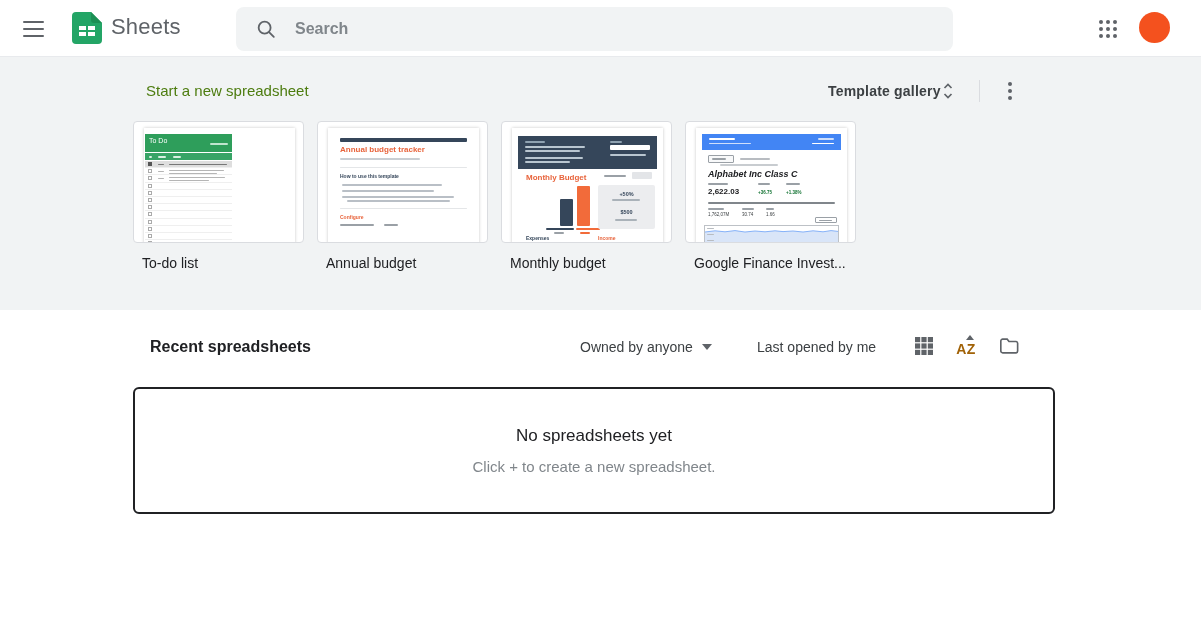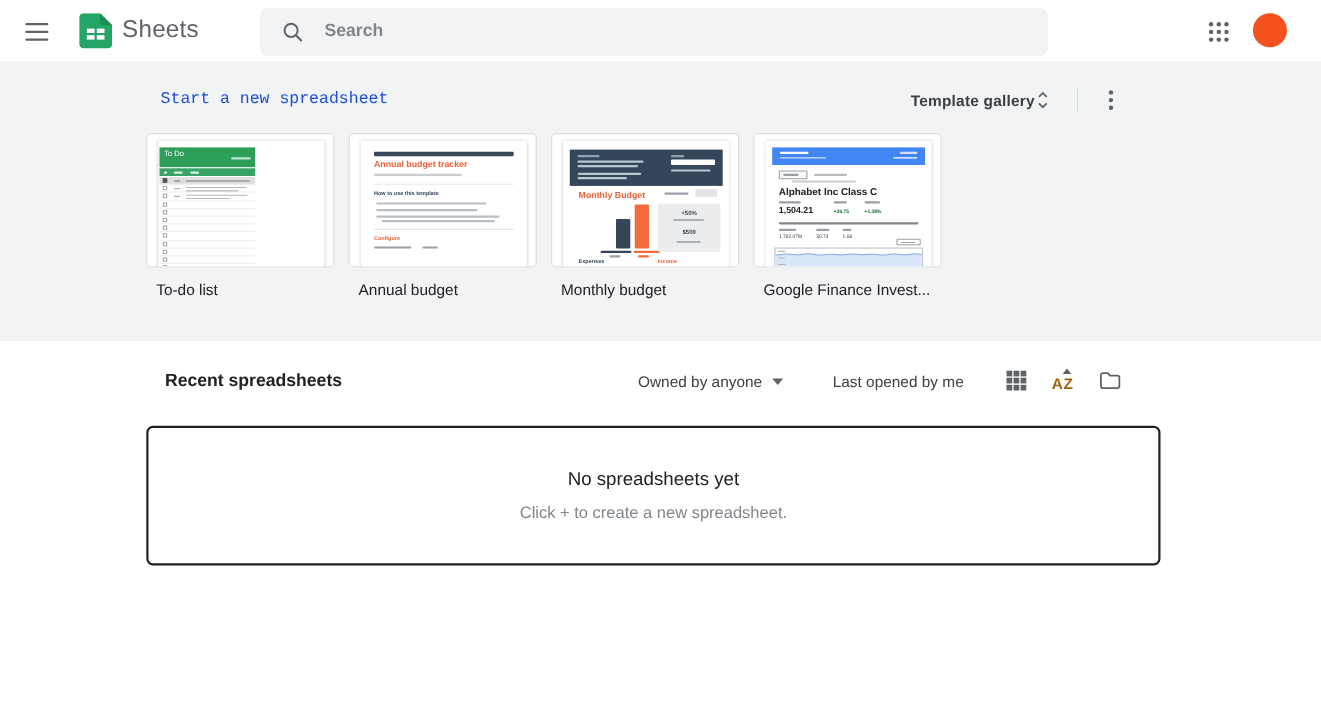--- a/index.html
+++ b/index.html
@@ -23,21 +23,21 @@
   .searchbar input::placeholder { color:#80868B; }
   .apps-btn { position:absolute; left:1089px; top:10px; width:38px; height:38px; border-radius:50%;
     display:flex; align-items:center; justify-content:center; cursor:pointer; }
   .apps-grid { display:grid; grid-template-columns:repeat(3,4px); grid-template-rows:repeat(3,4px); gap:3px; }
   .apps-grid i { width:4px; height:4px; border-radius:50%; background:#5F6368; }
   .avatar { position:absolute; left:1139px; top:12px; width:31px; height:31px; border-radius:50%;
     background:#F4511E; cursor:pointer; }
 
   
   .templates { position:absolute; left:0; top:57px; width:1201px; height:253px; background:#F1F3F4; }
-  .tmpl-title { position:absolute; left:146px; top:25px; font-size:15px; color:#1d4ed8;font-family:Liberation Mono, monospace; }
+  .tmpl-title { position:absolute; left:146px; top:25px; font-size:15px; color:#4d7c0f; }
   .tmpl-right { position:absolute; left:820px; top:18px; height:32px; display:flex; align-items:center; }
   .gallery-btn { display:flex; align-items:center; gap:0; padding:6px 8px; border-radius:4px;
     cursor:pointer; }
   .gallery-btn .glabel { font-size:14px; font-weight:bold; color:#3C4043; letter-spacing:.2px; }
   .vdivider { width:1px; height:22px; background:#DADCE0; margin:0 16px; }
   .kebab { width:28px; height:28px; display:flex; flex-direction:column; align-items:center;
     justify-content:center; gap:3px; cursor:pointer; }
   .kebab i { width:4px; height:4px; border-radius:50%; background:#5F6368; }
 
   .cards-row { position:absolute; left:133px; top:64px; display:flex; gap:13px; }
@@ -82,21 +82,21 @@
   .mo-card { position:absolute; left:86px; top:57px; width:57px; height:44px; background:#ECEDEF;
     border-radius:2px; text-align:center; }
   .mo-card .big { font-size:5.5px; font-weight:bold; color:#35465A; }
   .mo-sec { position:absolute; font-size:5px; font-weight:bold; color:#35465A; }
   .mo-sec.orange { color:#E8643C; }
 
   
   .fi-blue { position:absolute; left:6px; top:6px; width:139px; height:16px; background:#4285F4; }
   .fi-chip { position:absolute; left:12px; top:27px; width:26px; height:8px; border:1px solid #9AA0A6;
     background:#F8F9FA; border-radius:1px; }
-  .fi-company { position:absolute; left:12px; top:41px; font-size:9px; font-weight:bold; color:#202124; }
+  .fi-company { position:absolute; left:12px; top:41px; font-size:9px; font-weight:bold; color:#202124;font-style:italic; }
   .fi-price { position:absolute; left:12px; top:59px; font-size:8px; font-weight:bold; color:#202124; }
   .fi-chg { position:absolute; top:62px; font-size:4.5px; font-weight:bold; color:#137333; }
   .fi-stat { position:absolute; top:84px; font-size:4.5px; color:#3C4043; }
   .fi-chartbox { position:absolute; left:8px; top:97px; width:135px; height:19px;
     border:1px solid #BDC1C6; background:#fff; }
   .fi-pill { position:absolute; right:10px; top:89px; width:22px; height:6px; border:1px solid #9AA0A6;
     background:#fff; border-radius:1px; }
 
   
   .recent { position:absolute; left:0; top:310px; width:1201px; height:329px; background:#fff; }
@@ -318,21 +318,21 @@
               <div class="bar" style="right:7px; top:4px; width:16px; height:1.5px; background:#CFDFFB;"></div>
               <div class="bar" style="right:7px; top:8.5px; width:22px; height:1.5px; background:#FFFFFF;"></div>
             </div>
             <div class="fi-chip">
               <div class="bar" style="left:3px; top:2px; width:14px; height:1.5px; background:#9AA0A6;"></div>
             </div>
             <div class="bar" style="left:44px; top:30px; width:30px; height:1.5px; background:#B8BCC1;"></div>
             <div class="bar" style="left:24px; top:36px; width:58px; height:1.5px; background:#C8CCD0;"></div>
             <div class="fi-company">Alphabet Inc Class C</div>
             <div class="bar" style="left:12px; top:55px; width:20px; height:1.5px; background:#9AA0A6;"></div>
-            <div class="fi-price">1,504.21</div>
+            <div class="fi-price">2,622.03</div>
             <div class="bar" style="left:62px; top:55px; width:12px; height:1.5px; background:#9AA0A6;"></div>
             <div class="fi-chg" style="left:62px;">+36.75</div>
             <div class="bar" style="left:90px; top:55px; width:14px; height:1.5px; background:#9AA0A6;"></div>
             <div class="fi-chg" style="left:90px;">+1.38%</div>
             <div class="bar" style="left:12px; top:74px; width:127px; height:2px; background:#80868B;"></div>
             <div class="bar" style="left:12px; top:80px; width:16px; height:1.5px; background:#9AA0A6;"></div>
             <div class="fi-stat" style="left:12px;">1,762,07M</div>
             <div class="bar" style="left:46px; top:80px; width:12px; height:1.5px; background:#9AA0A6;"></div>
             <div class="fi-stat" style="left:46px;">30.74</div>
             <div class="bar" style="left:70px; top:80px; width:8px; height:1.5px; background:#9AA0A6;"></div>

